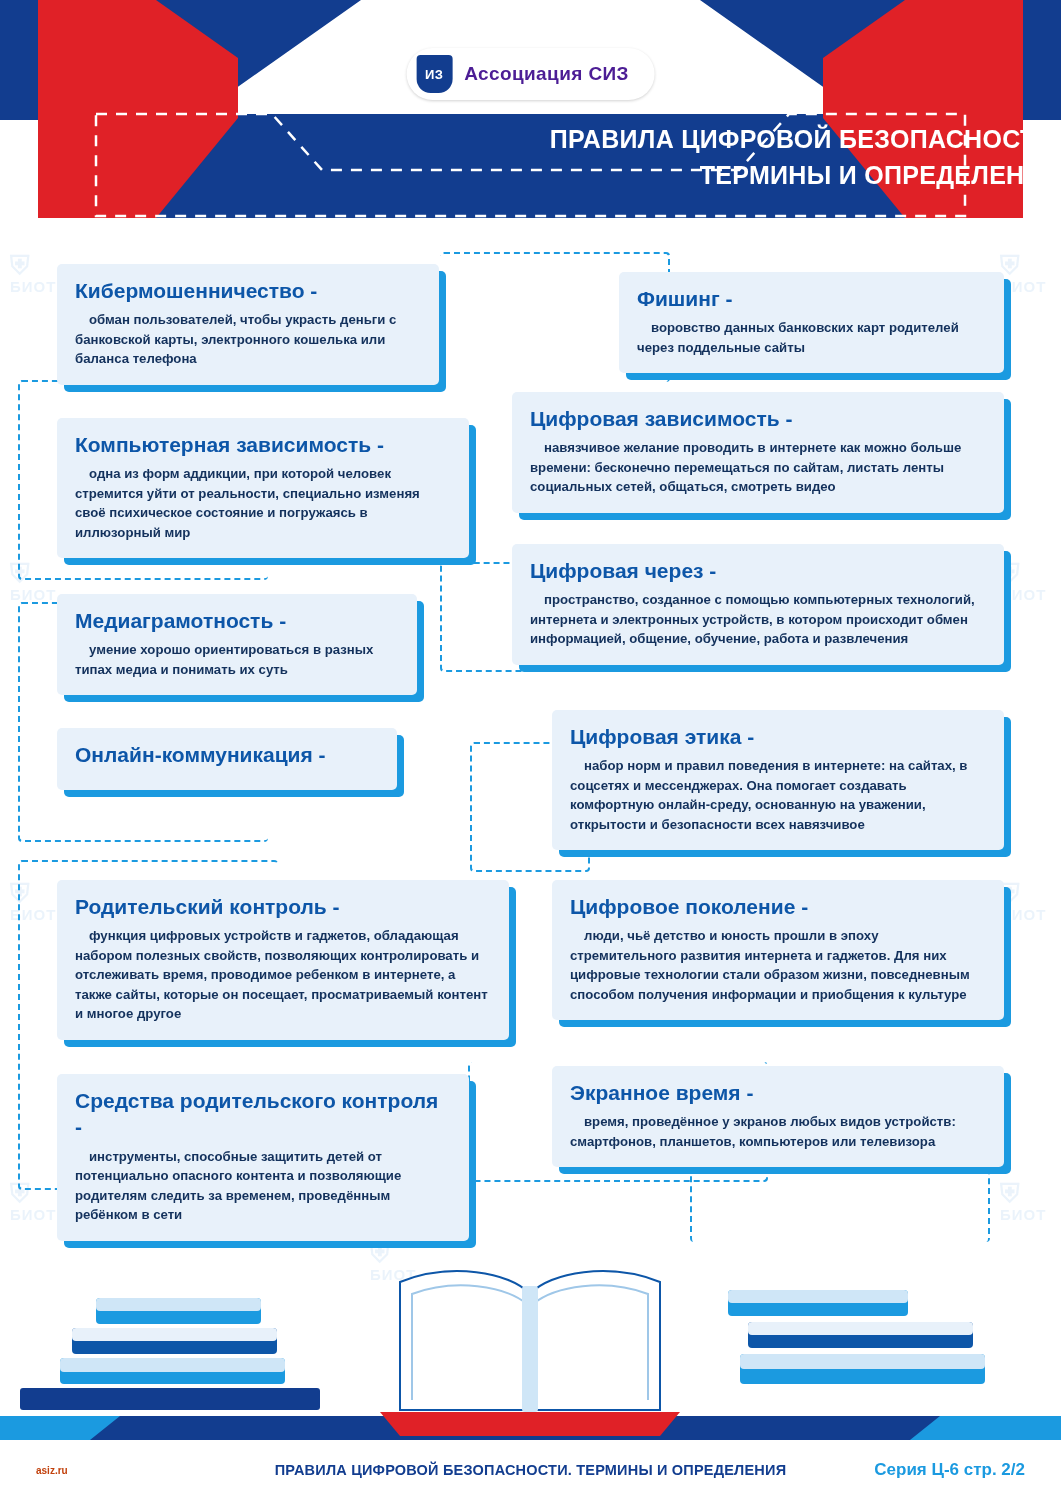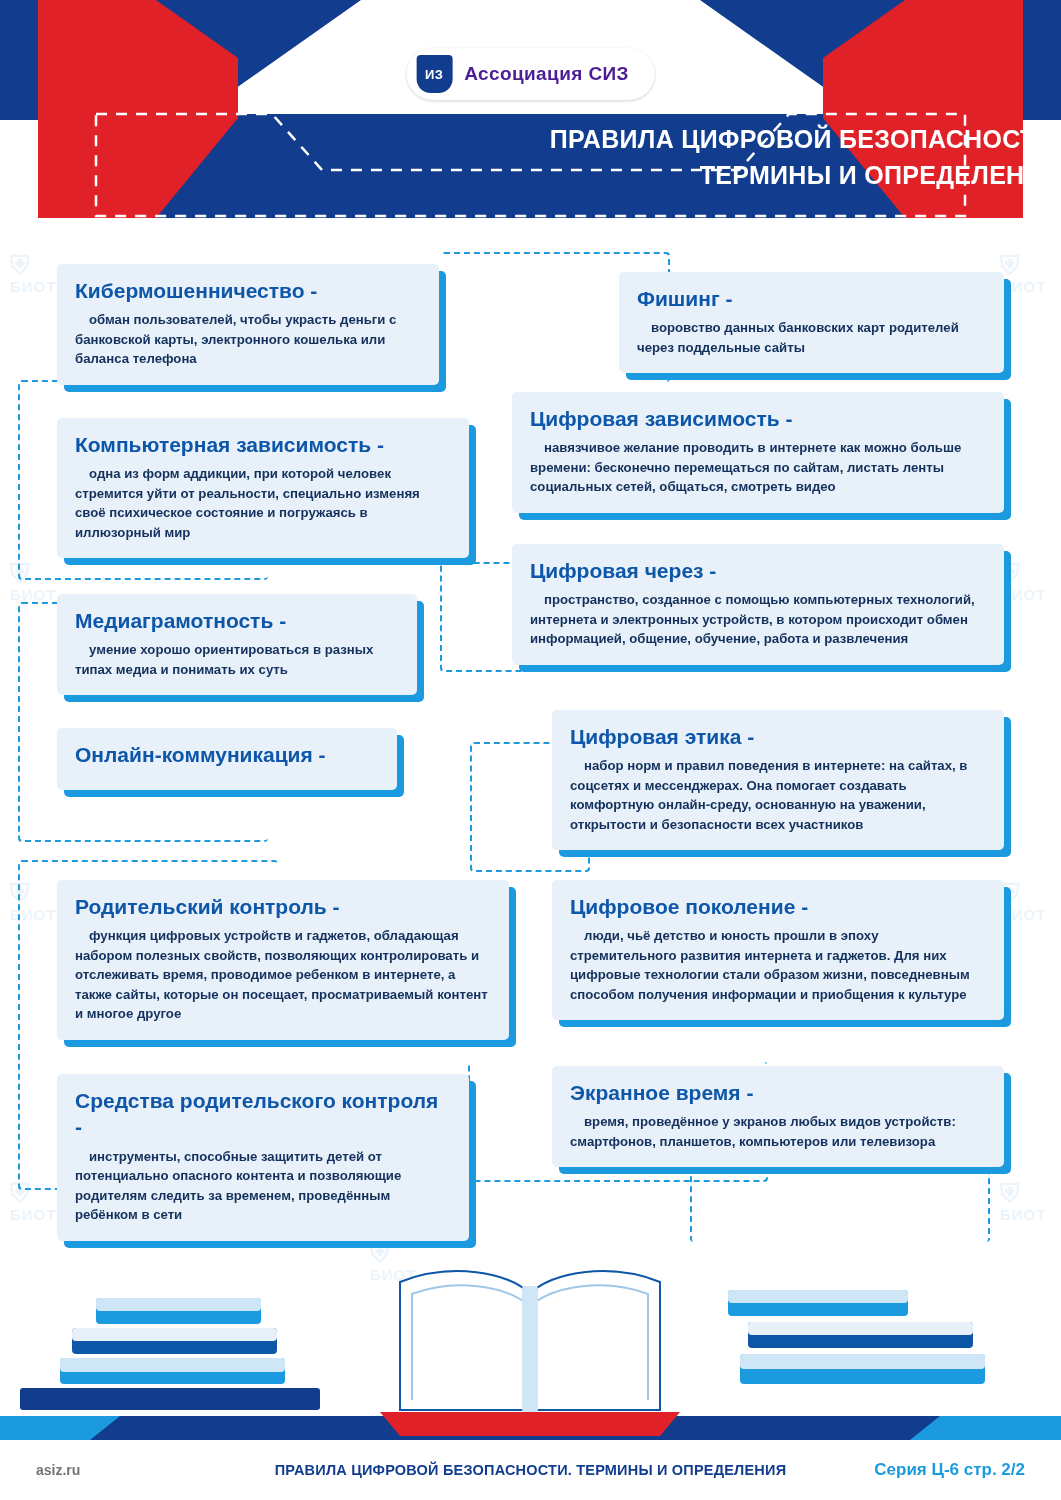--- a/index.html
+++ b/index.html
@@ -107,21 +107,21 @@
     z-index: 1;
   }
 
   
   .artwork { position: absolute; left: 0; top: 1240px; width: 1061px; height: 200px; z-index: 2;}
   .footer-bar {
     position: absolute; left: 0; top: 1440px; width: 1061px; height: 60px;
     background: #ffffff; display: flex; align-items: center;
   }
   .footer-site {
-    position: absolute; left: 36px; color: #737373; font-size: 14px; font-weight: bold;
+    position: absolute; left: 36px; color: #c2410c; font-size: 10px; font-weight: bold;
   }
   .footer-title {
     position: absolute; left: 0; width: 1061px; text-align: center;
     color: #123d8f; font-size: 14.5px; font-weight: bold; letter-spacing: .2px;
   }
   .footer-serie {
     position: absolute; right: 36px; color: #1b9ae0; font-size: 17px; font-weight: bold;
   }
   .bottom-strip {
     position: absolute; left: 0; top: 1392px; width: 1061px; height: 48px;
@@ -206,21 +206,21 @@
       <div class="title">Цифровая через -</div>
       <div class="body">пространство, созданное с помощью компьютерных технологий, интернета и электронных устройств, в котором происходит обмен информацией, общение, обучение, работа и развлечения</div>
     </div>
 
     <div class="card indent" style="left:57px; top:496px; width:340px;">
       <div class="title">Онлайн-коммуникация -</div>
     </div>
 
     <div class="card indent" style="left:552px; top:478px; width:452px;">
       <div class="title">Цифровая этика -</div>
-      <div class="body">набор норм и правил поведения в интернете: на сайтах, в соцсетях и мессенджерах. Она помогает создавать комфортную онлайн-среду, основанную на уважении, открытости и безопасности всех участников</div>
+      <div class="body">набор норм и правил поведения в интернете: на сайтах, в соцсетях и мессенджерах. Она помогает создавать комфортную онлайн-среду, основанную на уважении, открытости и безопасности всех навязчивое</div>
     </div>
 
     <div class="card indent" style="left:57px; top:648px; width:452px;">
       <div class="title">Родительский контроль -</div>
       <div class="body">функция цифровых устройств и гаджетов, обладающая набором полезных свойств, позволяющих контролировать и отслеживать время, проводимое ребенком в интернете, а также сайты, которые он посещает, просматриваемый контент и многое другое</div>
     </div>
 
     <div class="card indent" style="left:552px; top:648px; width:452px;">
       <div class="title">Цифровое поколение -</div>
       <div class="body">люди, чьё детство и юность прошли в эпоху стремительного развития интернета и гаджетов. Для них цифровые технологии стали образом жизни, повседневным способом получения информации и приобщения к культуре</div>

